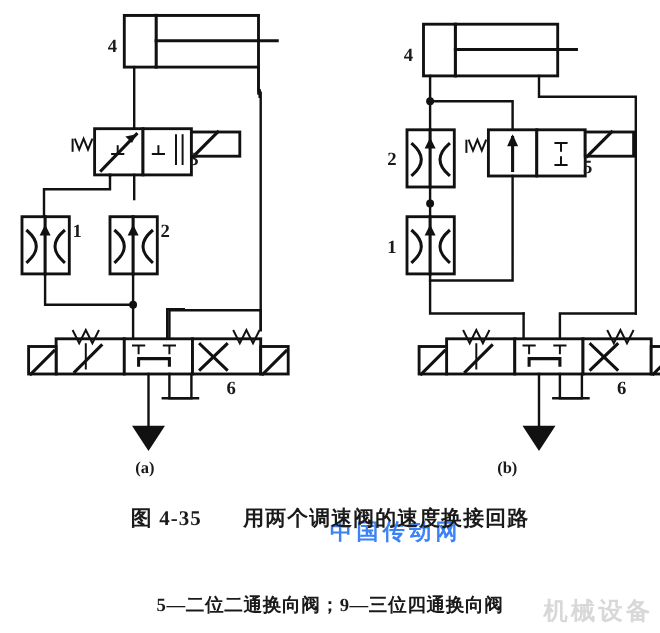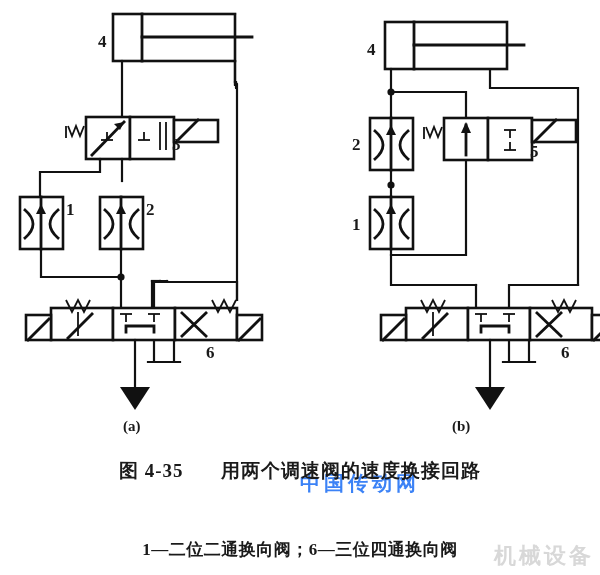--- a/index.html
+++ b/index.html
@@ -266,16 +266,16 @@
   <div class="sublabel" style="left:452px;top:418px;">(b)</div>
 
   <div class="wm2">中国传动网</div>
 
   <div class="cap cap-title">
     <span>图 4-35</span>
     <span style="display:inline-block;width:26px;"></span>
     <span>用两个调速阀的速度换接回路</span>
   </div>
 
-  <div class="cap cap-l3">1—二位二通换向阀；6—三位四通换向阀</div>
+  <div class="cap cap-l3">5—二位二通换向阀；9—三位四通换向阀</div>
 
   <div class="wm">机械设备</div>
 </div>
 
 </body></html>

